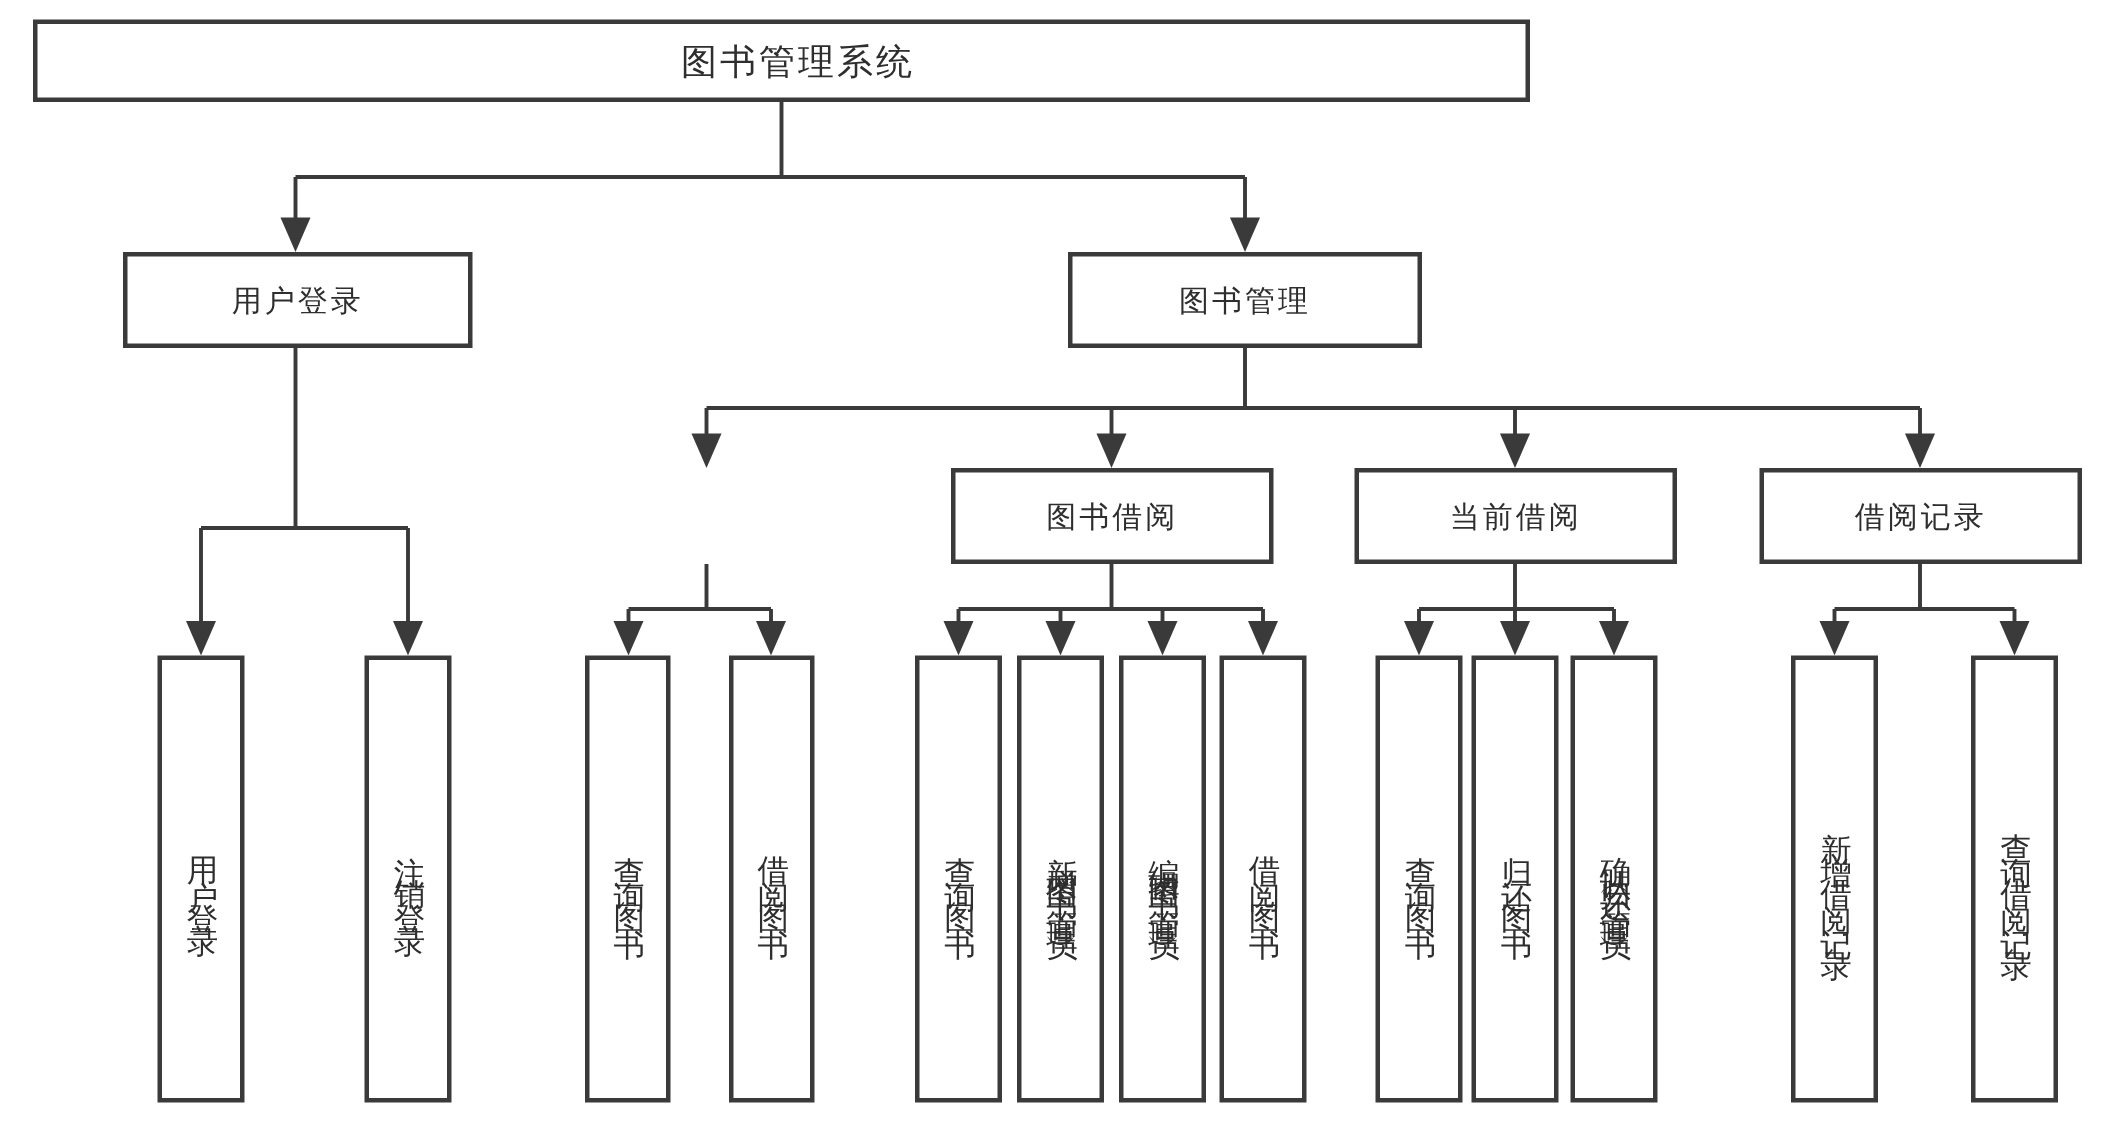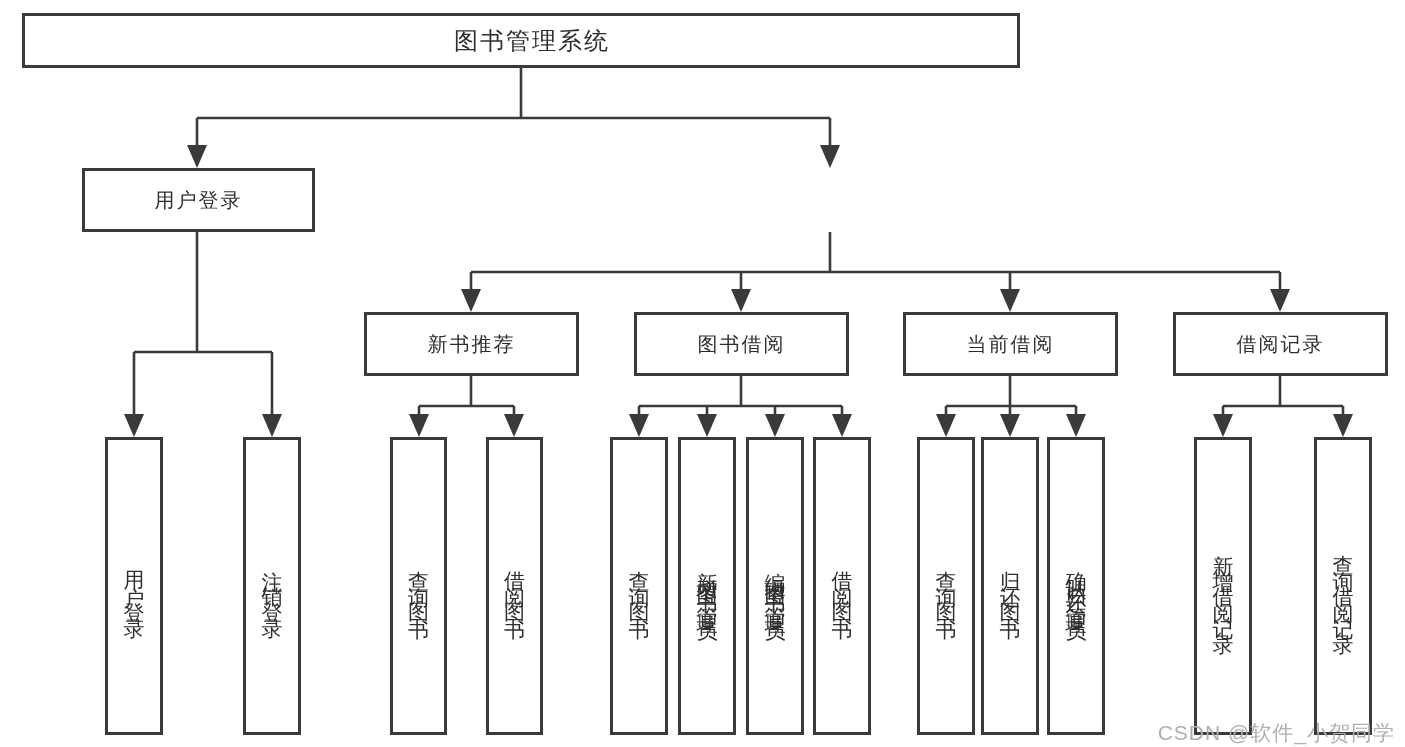--- a/index.html
+++ b/index.html
@@ -69,22 +69,22 @@
       <polygon points="1066,414 1086,414 1076,437" fill="#3a3a3a"></polygon>
       <line x1="1223" y1="406" x2="1223" y2="417" stroke="#3a3a3a" stroke-width="2.6"></line>
       <polygon points="1213,414 1233,414 1223,437" fill="#3a3a3a"></polygon>
       <line x1="1343" y1="406" x2="1343" y2="417" stroke="#3a3a3a" stroke-width="2.6"></line>
       <polygon points="1333,414 1353,414 1343,437" fill="#3a3a3a"></polygon>
     </svg>
 
   <div class="node node-root" style="left:22px; top:13px; width:998px; height:55px;">图书管理系统</div>
 
   <div class="node node-mid" style="left:82px; top:168px; width:233px; height:64px;">用户登录</div>
+  <div class="node node-mid" style="left:712px; top:168px; width:236px; height:64px;">图书管理</div>
 
-  <div class="node node-mid" style="left:364px; top:312px; width:215px; height:64px;">新书推荐</div>
   <div class="node node-mid" style="left:903px; top:312px; width:215px; height:64px;">当前借阅</div>
   <div class="node node-mid" style="left:634px; top:312px; width:215px; height:64px;">图书借阅</div>
   <div class="node node-mid" style="left:1173px; top:312px; width:215px; height:64px;text-align:right;">借阅记录</div>
 
   <div class="node leaf" style="left:105px; top:437px; width:58px; height:298px;">用户登录</div>
   <div class="node leaf" style="left:243px; top:437px; width:58px; height:298px;">注销登录</div>
 
   <div class="node leaf" style="left:390px; top:437px; width:57px; height:298px;">查询图书</div>
   <div class="node leaf" style="left:486px; top:437px; width:57px; height:298px;">借阅图书</div>
 
@@ -93,14 +93,13 @@
   <div class="node leaf long" style="left:746px; top:437px; width:58px; height:298px;">编辑图书（管理员）</div>
   <div class="node leaf" style="left:813px; top:437px; width:58px; height:298px;">借阅图书</div>
 
   <div class="node leaf" style="left:917px; top:437px; width:58px; height:298px;">查询图书</div>
   <div class="node leaf" style="left:981px; top:437px; width:58px; height:298px;">归还图书</div>
   <div class="node leaf long" style="left:1047px; top:437px; width:58px; height:298px;">确认归还（管理员）</div>
 
   <div class="node leaf" style="left:1194px; top:437px; width:58px; height:298px;">新增借阅记录</div>
   <div class="node leaf" style="left:1314px; top:437px; width:58px; height:298px;">查询借阅记录</div>
 
-  <div class="watermark" style="color: rgb(176, 176, 176);">CSDN @软件_小贺同学</div>
 </div>
 
 </body></html>

